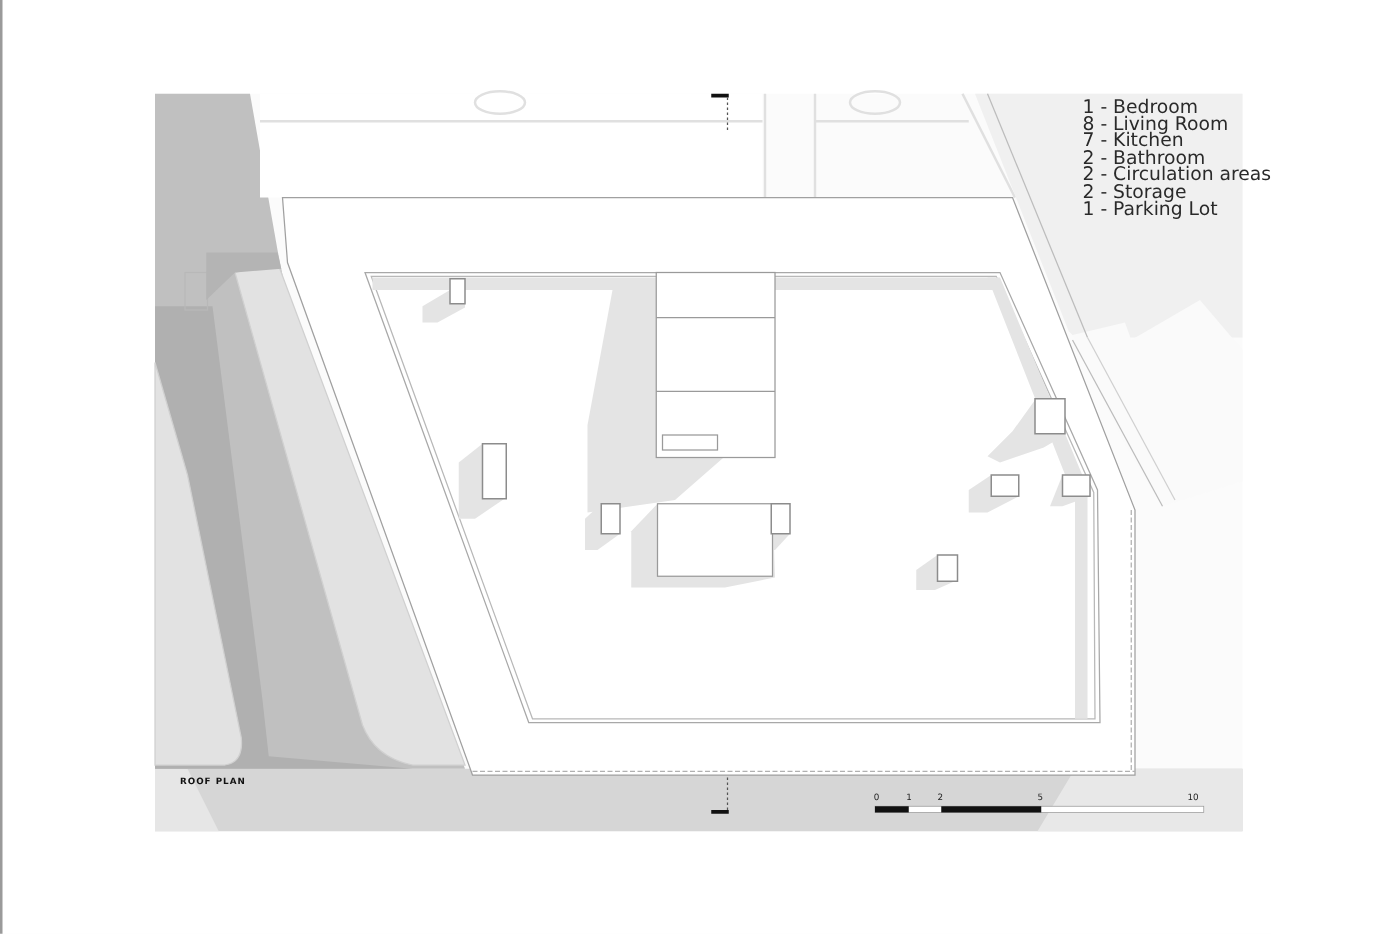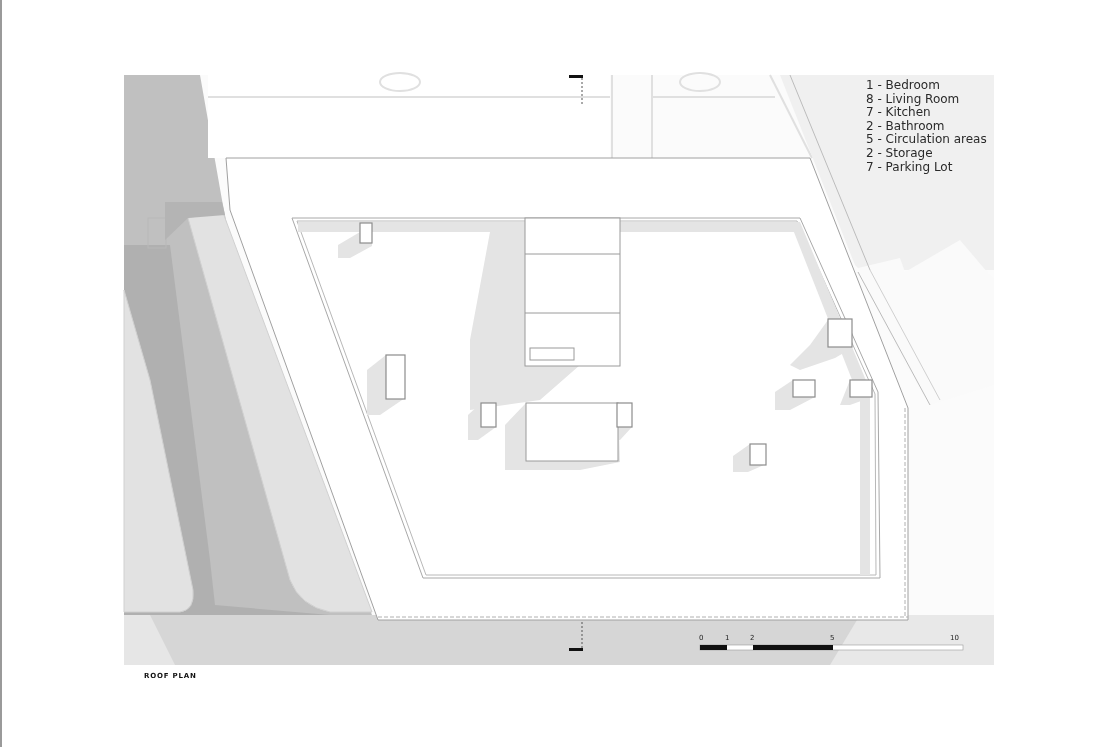--- a/index.html
+++ b/index.html
@@ -1,21 +1,21 @@
 <!DOCTYPE html>
 <html><head>
 <meta charset="utf-8">
 <style>
   html, body { margin:0; padding:0; }
   body { width:1100px; height:747px; background:#ffffff; position:relative; overflow:hidden; font-family:"DejaVu Sans", sans-serif; }
   .left-edge { position:absolute; left:0; top:0; width:2px; height:747px; background:#9a9a9a; }
   .sheet { position:absolute; left:0; top:0; width:1100px; height:747px; }
-  .legend { position:absolute; left:866px; top:79px; font-size:12px; line-height:13.6px; color:#2a2a2a; }
+  .legend { position:absolute; left:866px; top:79px; font-size:15px; line-height:13.6px; color:#2a2a2a; }
   .legend div { white-space:nowrap; }
-  .plan-title { position:absolute; left:144px; top:672px; font-size:7px; font-weight:bold; letter-spacing:0.8px; color:#111; font-family:"DejaVu Sans", sans-serif; }
+  .plan-title { position:absolute; left:144px; top:621px; font-size:7px; font-weight:bold; letter-spacing:0.8px; color:#111; font-family:"DejaVu Sans", sans-serif; }
   .scale-label { position:absolute; top:634px; font-size:7px; color:#222; }
 </style>
 </head>
 <body>
 
 <div class="left-edge"></div>
 
 <svg class="sheet" width="1100" height="747" viewBox="0 0 1100 747" xmlns="http://www.w3.org/2000/svg">
 
   <rect x="124" y="75" width="870" height="590" fill="#fbfbfb"></rect>
@@ -111,16 +111,16 @@
 <span class="scale-label" style="left:830px;">5</span>
 <span class="scale-label" style="left:950px;">10</span>
 
 <div class="plan-title">ROOF PLAN</div>
 
 <div class="legend">
   <div>1 - Bedroom</div>
   <div>8 - Living Room</div>
   <div>7 - Kitchen</div>
   <div>2 - Bathroom</div>
-  <div>5 - Circulation areas</div>
+  <div>2 - Circulation areas</div>
   <div>2 - Storage</div>
-  <div>7 - Parking Lot</div>
+  <div>1 - Parking Lot</div>
 </div>
 
 </body></html>

